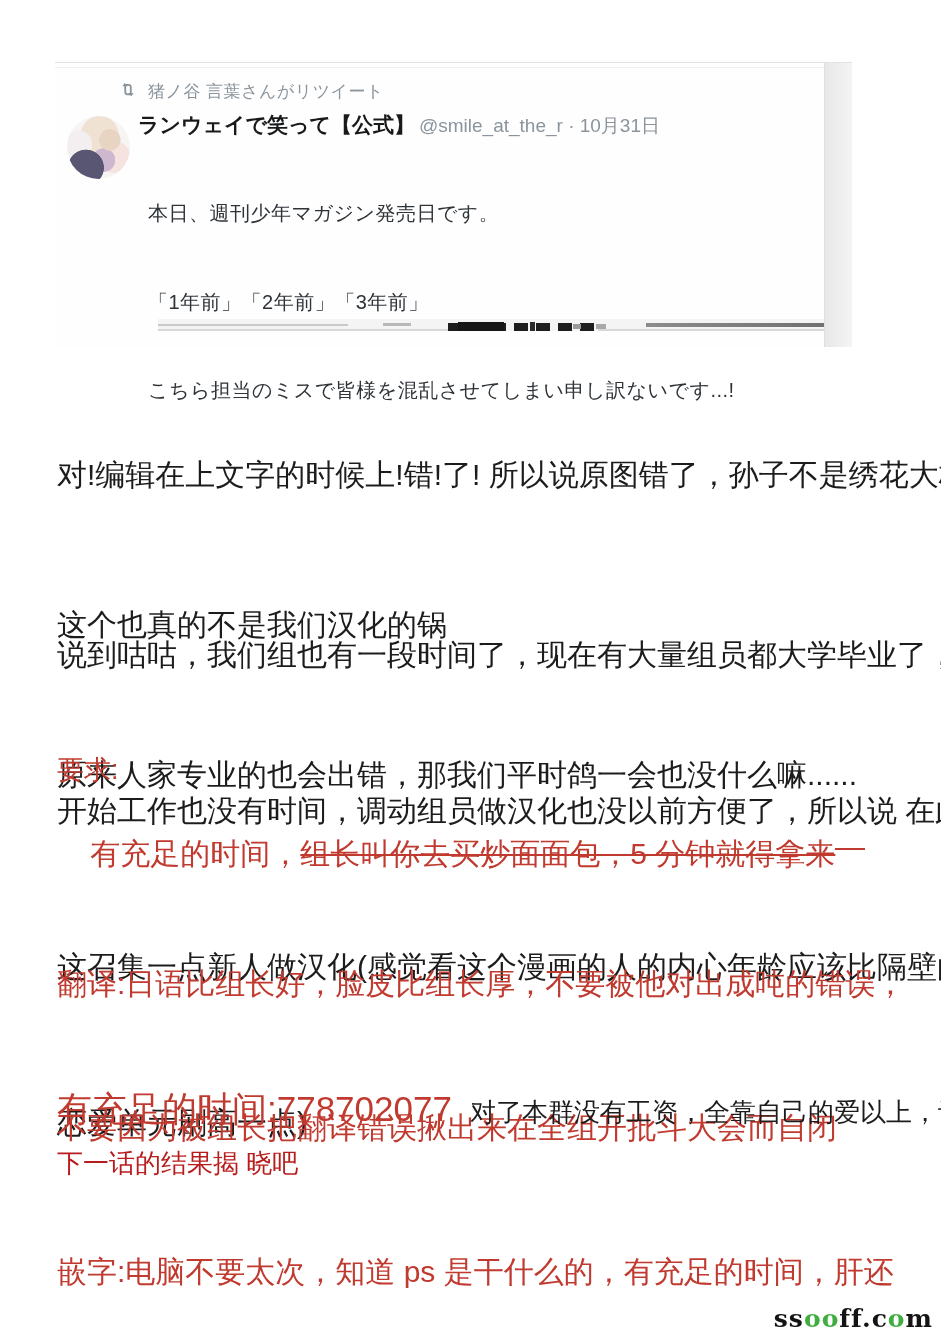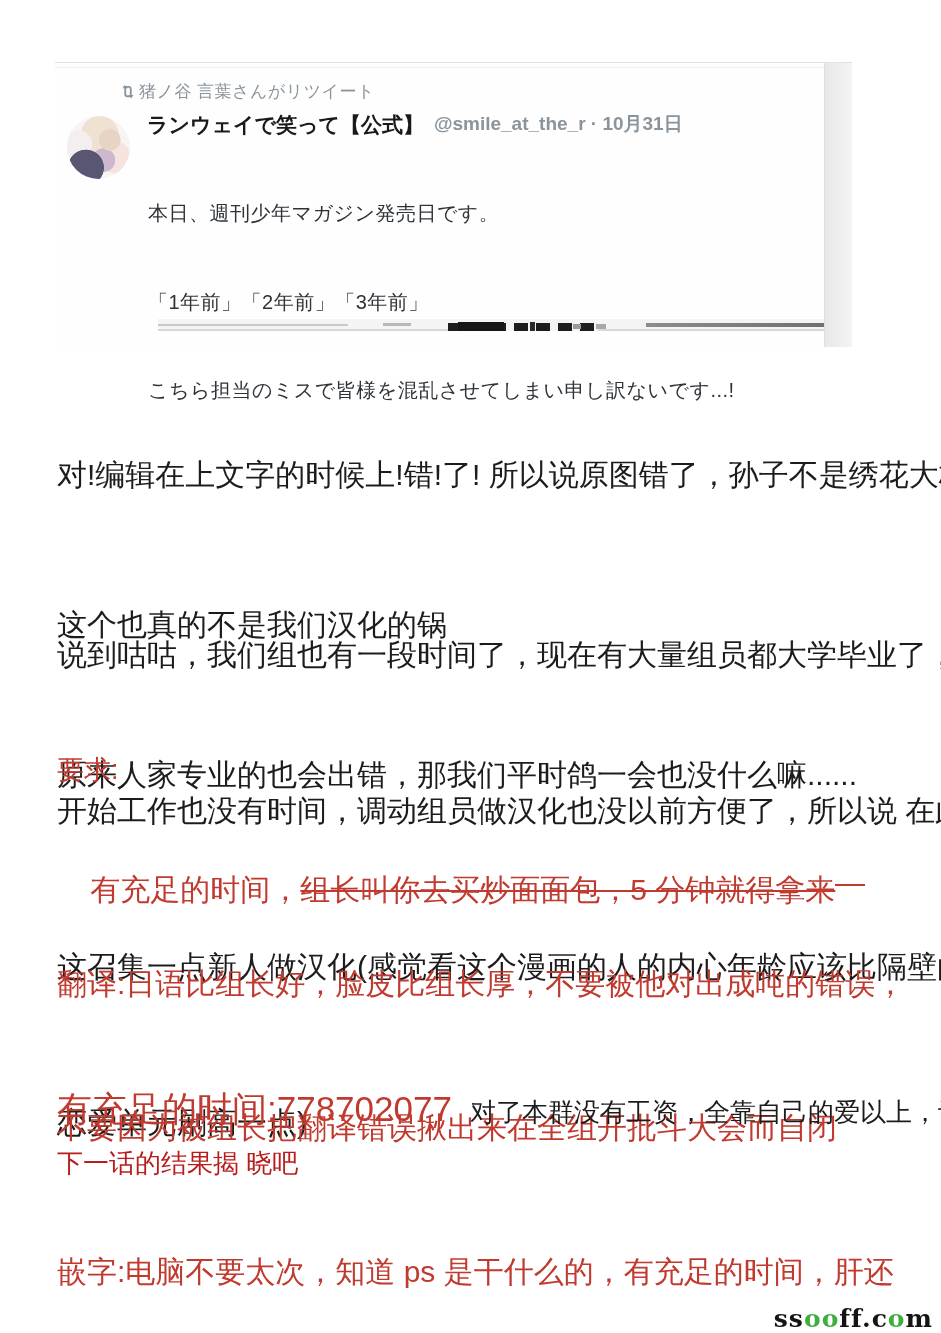--- a/index.html
+++ b/index.html
@@ -25,45 +25,45 @@
     width: 100%; height: 1px; background: #efefef;
   }
   .right-band {
     position: absolute; right: 0; top: 0;
     width: 27px; height: 100%;
     background: linear-gradient(to right, #e9e8e8, #f5f4f4);
     border-left: 1px solid #e0dfdf;
   }
   .retweet-row {
     position: absolute; left: 63px; top: 17px;
-    display: flex; align-items: center; gap: 1px;
+    display: flex; gap: 10px;
   }
   .rt-icon { display: inline-flex; }
   .rt-label {
     font-size: 17px; color: #8a949c; letter-spacing: 0.5px;
     white-space: pre;
   }
   .avatar {
     position: absolute; left: 12px; top: 53px;
     width: 63px; height: 63px; border-radius: 50%;
     background:
       radial-gradient(circle at 30% 82%, #585672 0 26%, transparent 27%),
       radial-gradient(circle at 18% 45%, #f3eef0 0 22%, transparent 23%),
       radial-gradient(circle at 68% 38%, #e8d4c2 0 18%, transparent 19%),
       radial-gradient(circle at 58% 70%, #cdb8cf 0 20%, transparent 21%),
       radial-gradient(circle at 52% 30%, #efe2d2 0 34%, transparent 35%),
       radial-gradient(circle at 75% 65%, #f6e3e0 0 25%, transparent 26%),
       #f7f4f4;
   }
   .user-row {
-    position: absolute; left: 92px; top: 48px;
-    white-space: pre; display: flex; align-items: flex-start; gap: 10px;
+    position: absolute; left: 83px; top: 48px;
+    white-space: pre; display: flex; align-items: flex-end; gap: 4px;
   }
   .display-name { font-size: 21px; font-weight: bold; color: #17191b; }
-  .handle { font-size: 19px; color: #8a949c; font-weight: bold; }
+  .handle { font-size: 19px; color: #8a949c; }
   .tweet-body {
     position: absolute; left: 93px; top: 77px;
     font-size: 20px; line-height: 29.5px; color: #2e3338;
     letter-spacing: 0.5px; white-space: pre;
   }
   .attachment-strip {
     position: absolute; left: 103px; top: 256px;
     width: 690px; height: 10px;
     background: #f4f4f4;
     border-bottom: 2px solid #d8d8d8;
@@ -85,21 +85,21 @@
   .para { position: absolute; left: 57px; white-space: pre; color: #1c1c1c; }
   .para1 { top: 350px; font-size: 30px; line-height: 50px; }
   .para2 { top: 525px; font-size: 30px; line-height: 52px; }
 
   .red { color: #c13a2f; }
   .req-heading {
     position: absolute; left: 57px; top: 752px;
     font-size: 27px; white-space: pre;
   }
   .req-line {
-    position: absolute; left: 57px; top: 836px;
+    position: absolute; left: 57px; top: 800px;
     font-size: 30px; white-space: pre; text-align: center;
   }
   .struck { text-decoration: line-through; text-decoration-thickness: 2px; }
   .strike-tail {
     display: inline-block; width: 30px; height: 15px;
     border-top: 2px solid #c13a2f; vertical-align: middle;
   }
   .req-block {
     position: absolute; left: 57px; top: 864px;
     font-size: 30px; line-height: 48px; white-space: pre;

